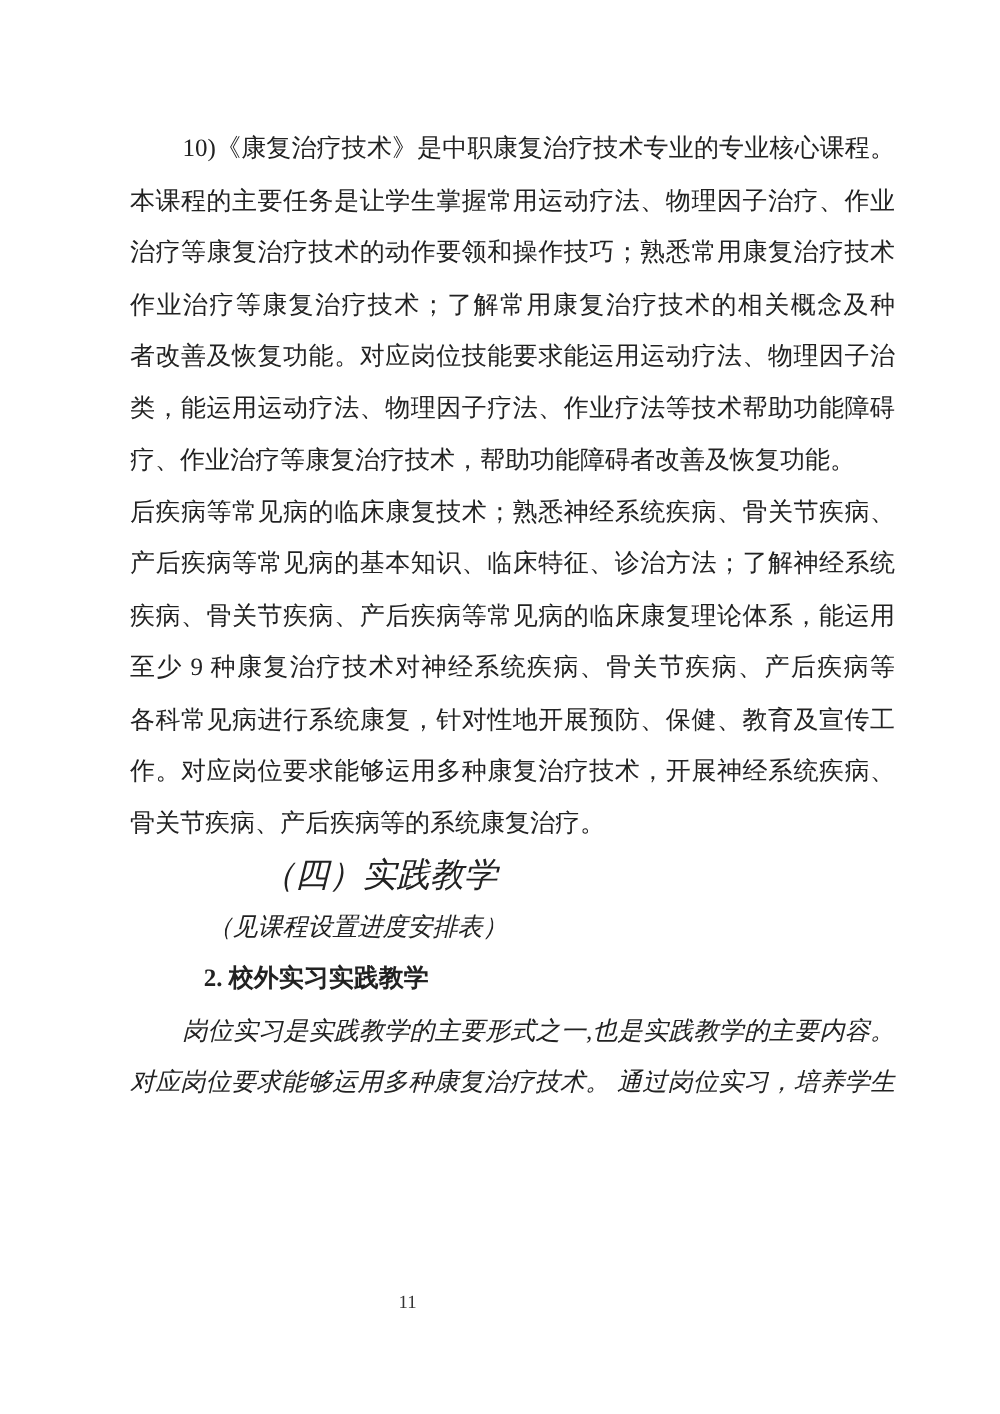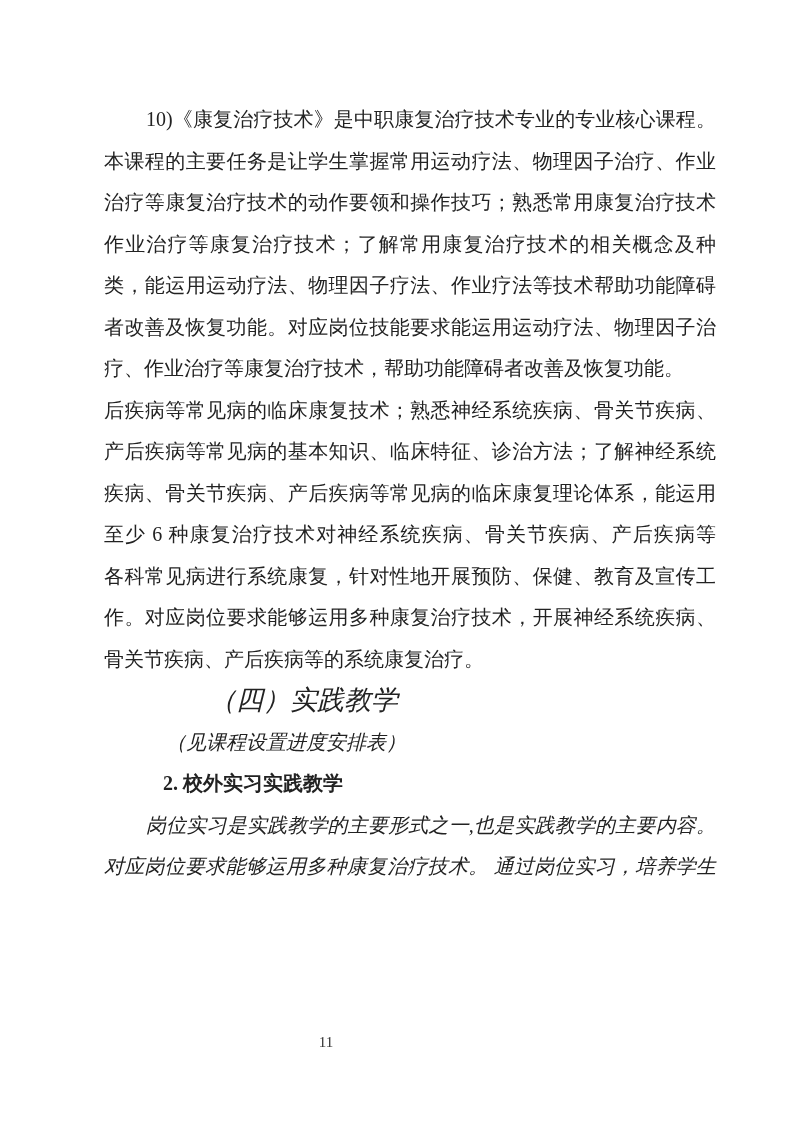--- a/index.html
+++ b/index.html
@@ -62,29 +62,29 @@
 </head>
 <body>
 
 <div class="page">
   <div class="content">
       <div class="paragraph">
         <div class="line just ind">10)《康复治疗技术》是中职康复治疗技术专业的专业核心课程。</div>
         <div class="line just">本课程的主要任务是让学生掌握常用运动疗法、物理因子治疗、作业</div>
         <div class="line just">治疗等康复治疗技术的动作要领和操作技巧；熟悉常用康复治疗技术</div>
         <div class="line just">作业治疗等康复治疗技术；了解常用康复治疗技术的相关概念及种</div>
+        <div class="line just">者改善及恢复功能。对应岗位技能要求能运用运动疗法、物理因子治</div>
         <div class="line just">类，能运用运动疗法、物理因子疗法、作业疗法等技术帮助功能障碍</div>
-        <div class="line just">者改善及恢复功能。对应岗位技能要求能运用运动疗法、物理因子治</div>
         <div class="line last">疗、作业治疗等康复治疗技术，帮助功能障碍者改善及恢复功能。</div>
       </div>
       <div class="paragraph">
         <div class="line just">后疾病等常见病的临床康复技术；熟悉神经系统疾病、骨关节疾病、</div>
         <div class="line just">产后疾病等常见病的基本知识、临床特征、诊治方法；了解神经系统</div>
         <div class="line just">疾病、骨关节疾病、产后疾病等常见病的临床康复理论体系，能运用</div>
-        <div class="line just">至少 6 种康复治疗技术对神经系统疾病、骨关节疾病、产后疾病等</div>
+        <div class="line just">至少 9 种康复治疗技术对神经系统疾病、骨关节疾病、产后疾病等</div>
         <div class="line just">各科常见病进行系统康复，针对性地开展预防、保健、教育及宣传工</div>
         <div class="line just">作。对应岗位要求能够运用多种康复治疗技术，开展神经系统疾病、</div>
         <div class="line last">骨关节疾病、产后疾病等的系统康复治疗。</div>
       </div>
       <div class="paragraph">
         <div class="line kai kai-heading left">（四）实践教学</div>
       </div>
       <div class="paragraph">
         <div class="line kai kai-note left">（见课程设置进度安排表）</div>
       </div>

